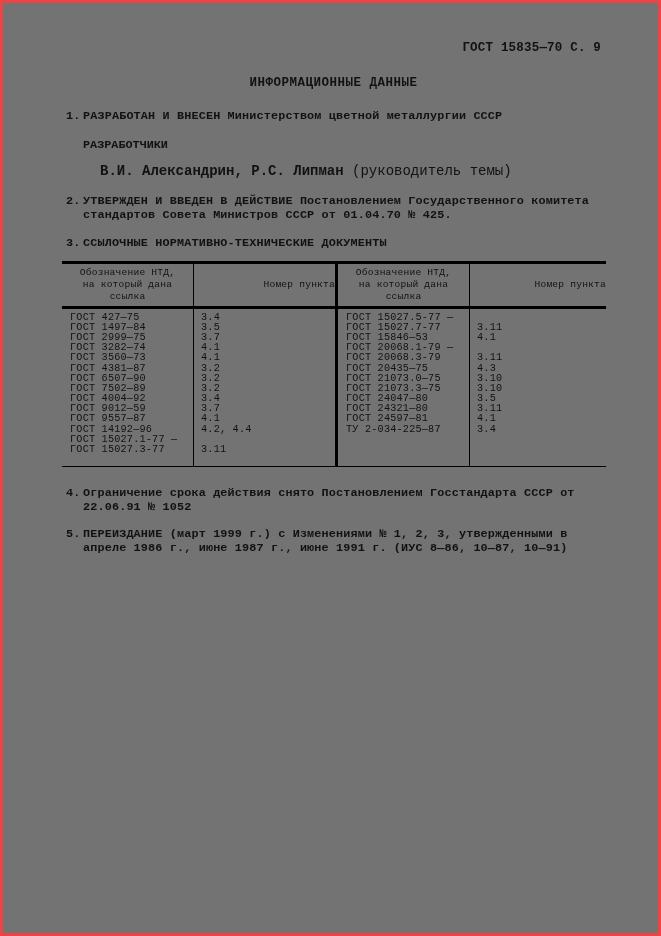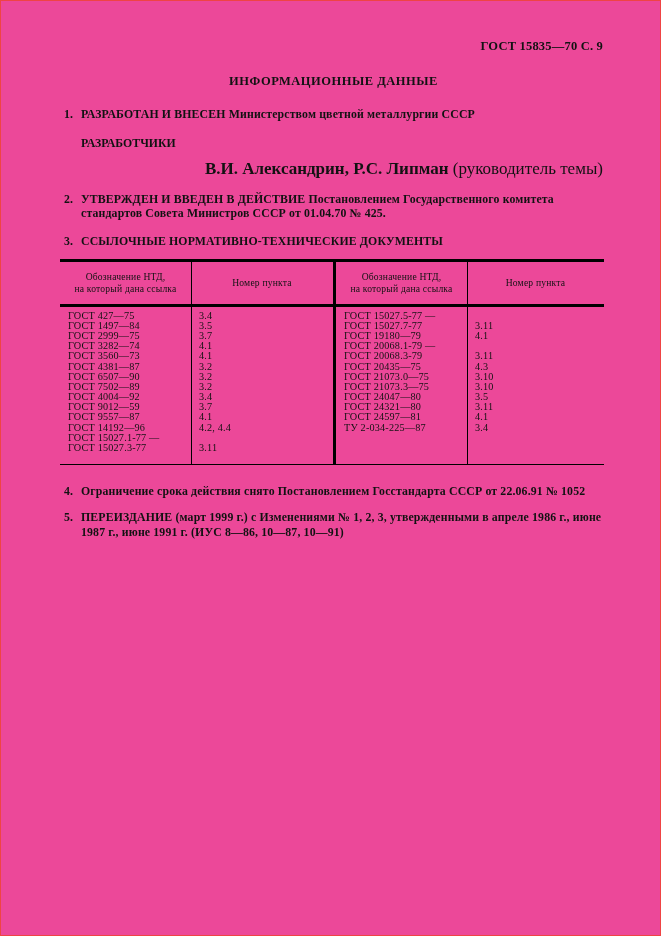--- a/index.html
+++ b/index.html
@@ -1,22 +1,22 @@
 <!DOCTYPE html>
 <html><head>
 <meta charset="utf-8">
 <style>
   html,body { margin:0; padding:0; background:#e9e9e9; }
   .page {
     position:relative;
     width:661px; height:936px;
-    background:#ec4899;
+    background:#737373;
     box-sizing:border-box;
-    border:1px solid #ef4444;
-    font-family:Liberation Serif, serif;
+    border:3px solid #ef4444;
+    font-family:Liberation Mono, monospace;
     color:#121212;
     overflow:hidden;
   }
   .content { padding:38px 57px 0 63px; }
 
   .page-header {
     text-align:right;
     font-weight:bold;
     font-size:12.5px;
     line-height:15px;
@@ -42,23 +42,22 @@
   .item .itext { flex:1; }
 
   .developers-label {
     margin:14px 0 0 17px;
     font-weight:bold;
     font-size:11.8px;
     line-height:14.6px;
   }
   .developers {
     margin:12px 0 0 34px;
-    font-size:17px;
+    font-size:14px;
     line-height:14.6px;
-    text-align:right;
   }
   .developers .names { font-weight:bold; }
   .developers .note  { font-weight:normal; }
 
   
   .ref-table {
     display:flex;
     width:544px;
     margin:10px 0 0 -4px;
     border-top:3px solid #000;
@@ -75,21 +74,21 @@
     height:42px;
     border-bottom:3px solid #000;
   }
   .t-head .hc1, .t-head .hc2 {
     display:flex; flex-direction:column; justify-content:center;
     text-align:center;
     font-size:9.6px; line-height:12px;
     letter-spacing:0.2px;
   }
   .t-head .hc1 { width:131px; box-sizing:border-box; }
-  .t-head .hc2 { flex:1; }
+  .t-head .hc2 { flex:1;text-align:right; }
   .t-body {
     flex:1;
     padding:4px 0 2px;
     min-height:157px;
     box-sizing:border-box;
   }
   .t-row { display:flex; height:10.2px; }
   .t-row .rc1, .t-row .rc2 {
     font-size:10.2px; line-height:10.2px;
     letter-spacing:0.2px;
@@ -218,21 +217,21 @@
         <div class="t-body" id="right-body">
             <div class="t-row">
               <div class="rc1">ГОСТ 15027.5-77 —</div>
               <div class="rc2"></div>
             </div>
             <div class="t-row">
               <div class="rc1">ГОСТ 15027.7-77</div>
               <div class="rc2">3.11</div>
             </div>
             <div class="t-row">
-              <div class="rc1">ГОСТ 19180—79</div>
+              <div class="rc1">ГОСТ 15846—53</div>
               <div class="rc2">4.1</div>
             </div>
             <div class="t-row">
               <div class="rc1">ГОСТ 20068.1-79 —</div>
               <div class="rc2"></div>
             </div>
             <div class="t-row">
               <div class="rc1">ГОСТ 20068.3-79</div>
               <div class="rc2">3.11</div>
             </div>

